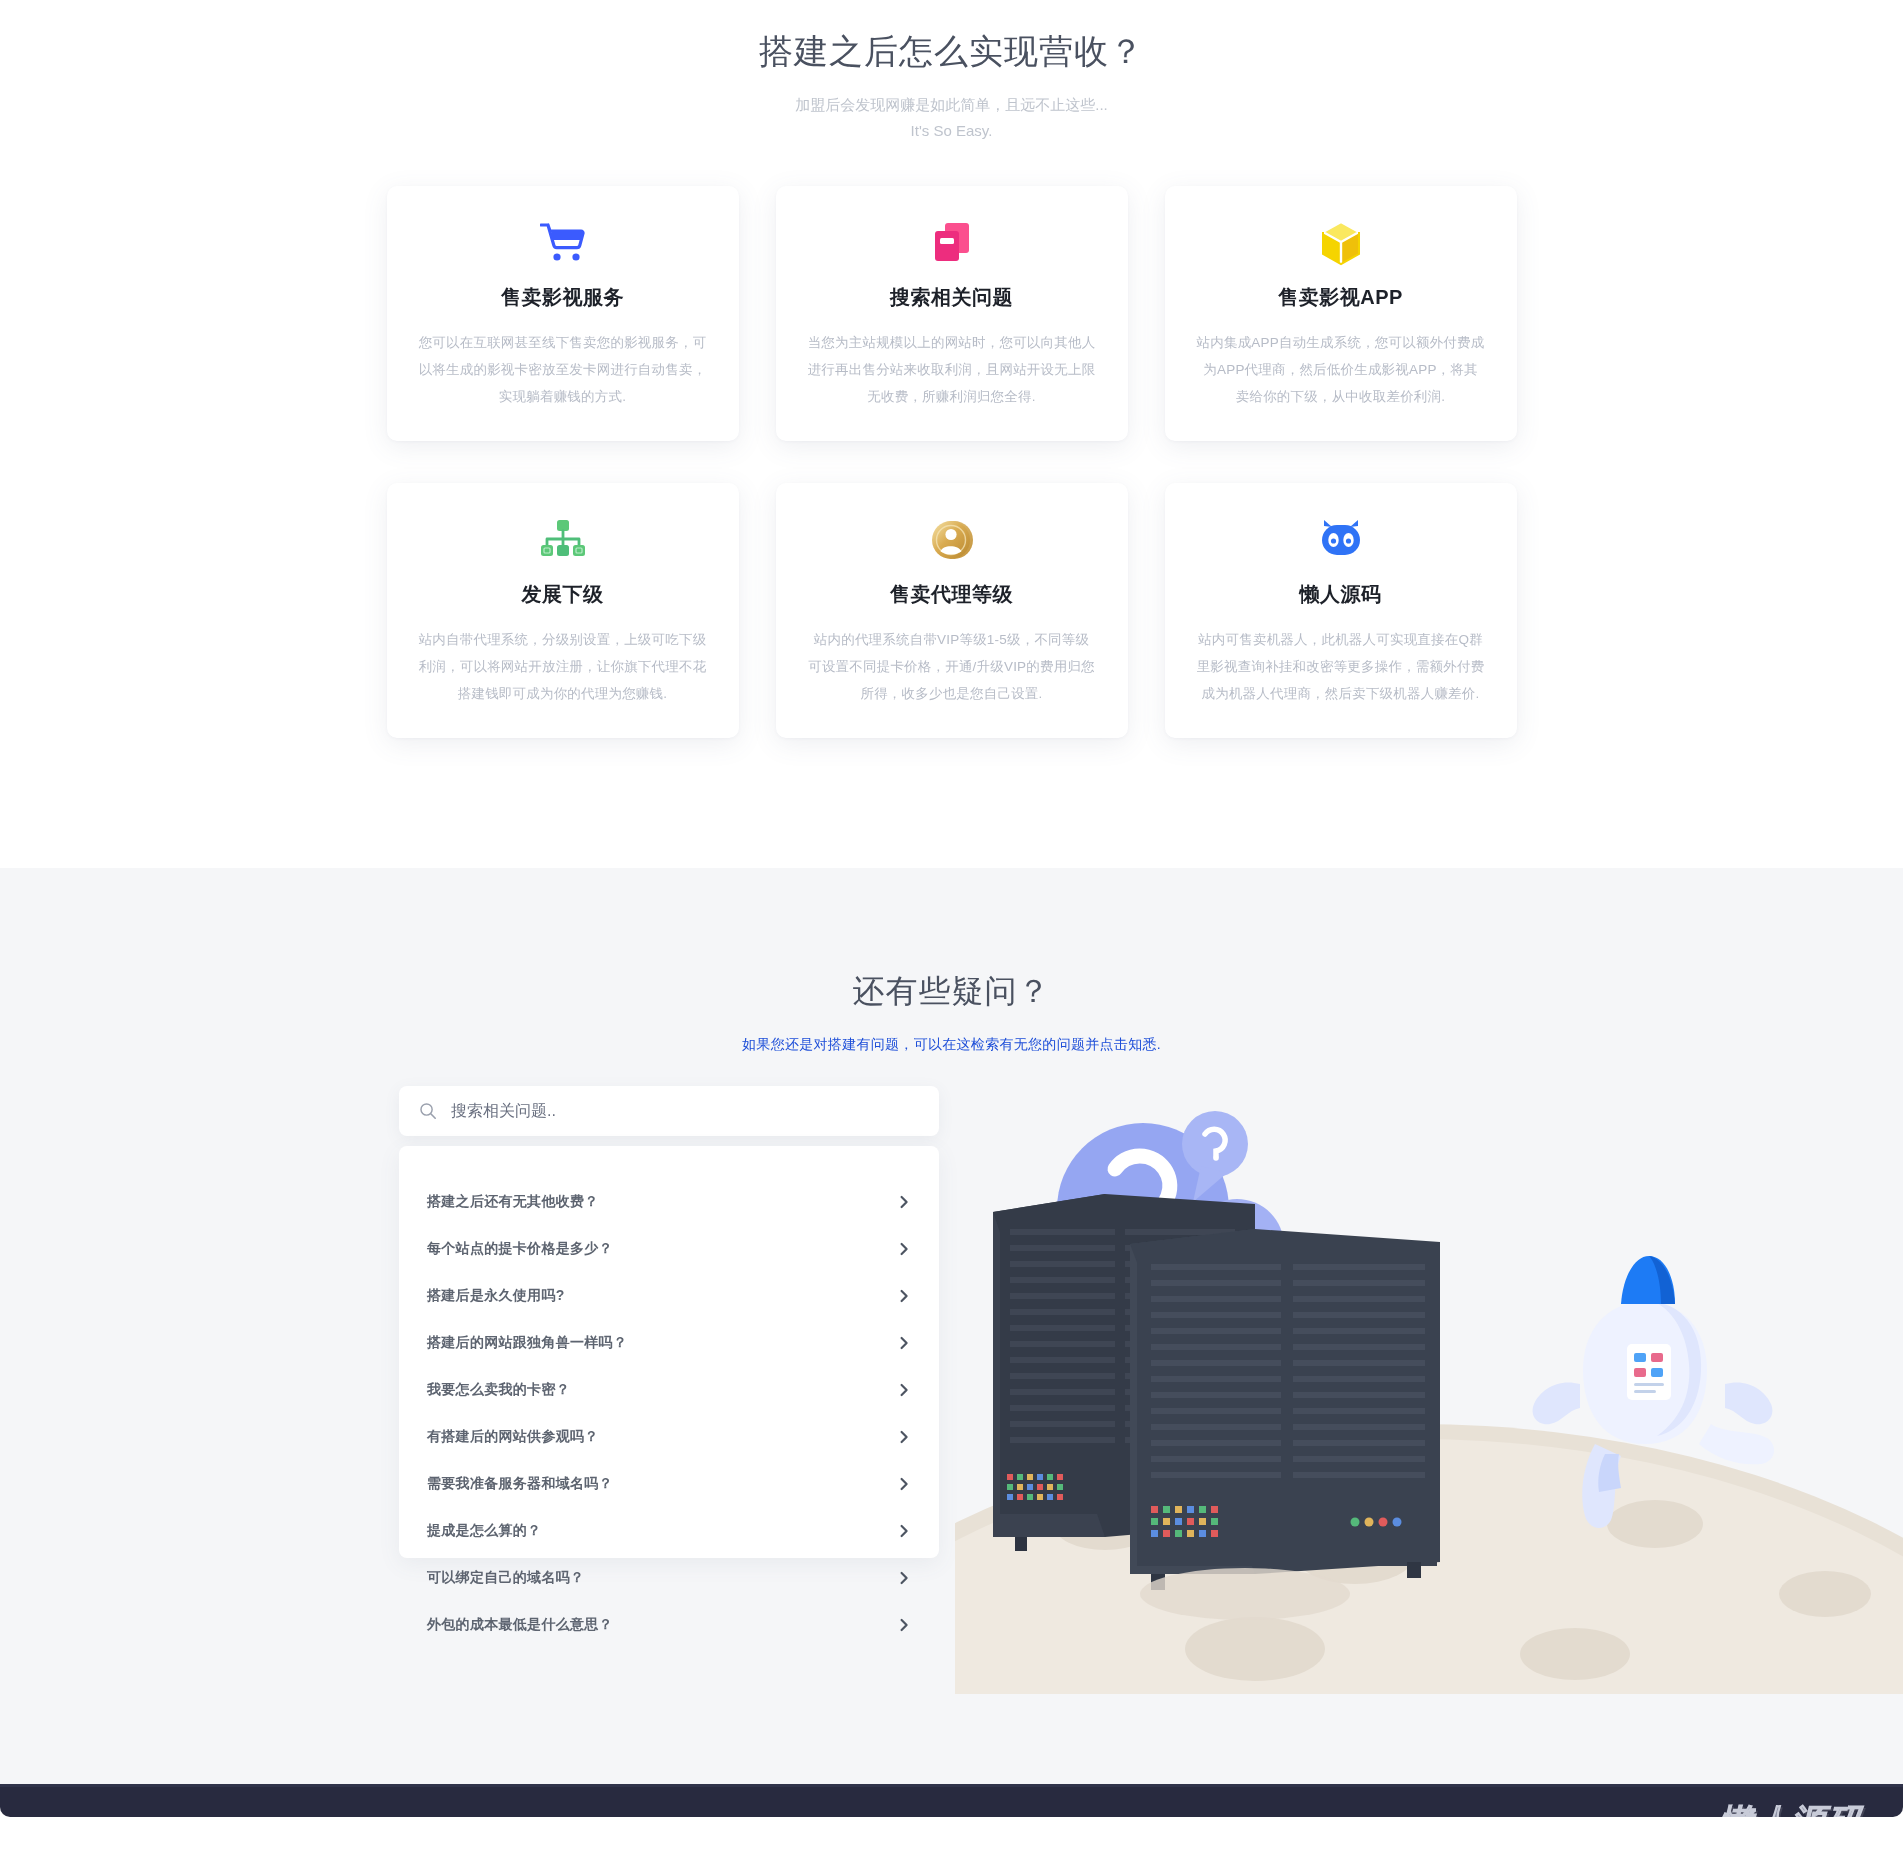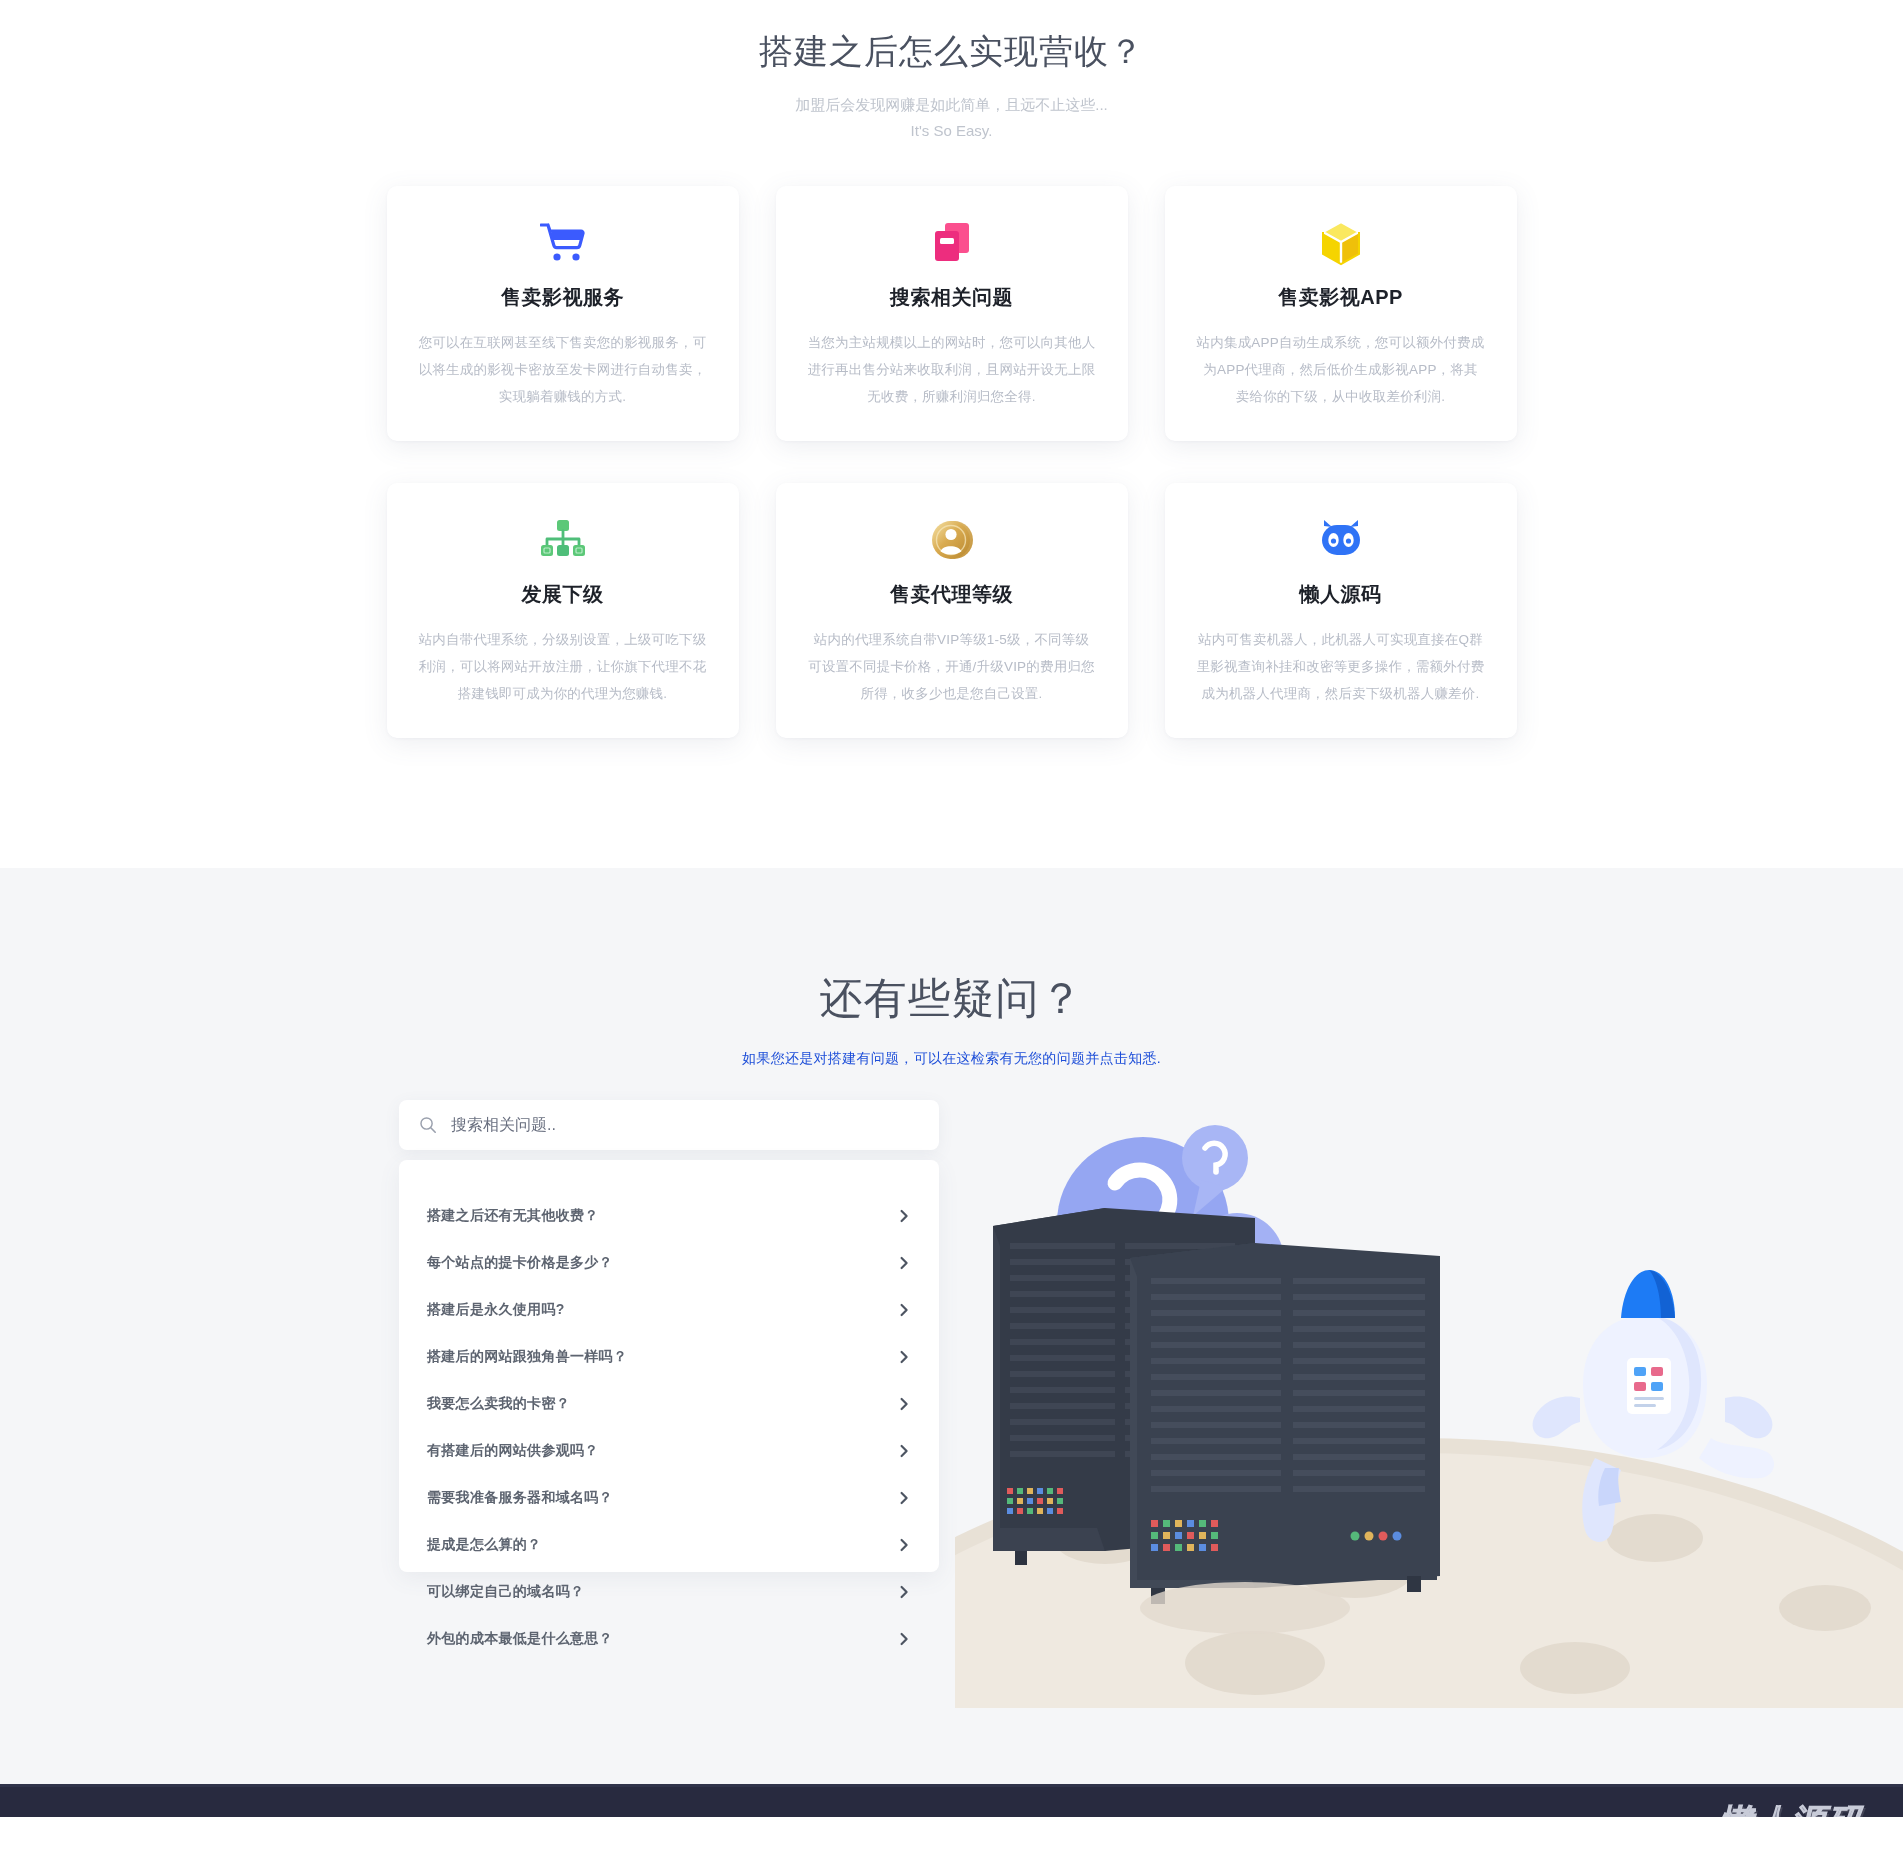--- a/index.html
+++ b/index.html
@@ -1,21 +1,21 @@
 <!DOCTYPE html>
 <html><head>
 <meta charset="utf-8">
 <style>
   * { box-sizing: border-box; margin: 0; padding: 0; }
   html, body {
     width: 1903px;
     background: #ffffff;
     font-family: "Liberation Sans", "DejaVu Sans", sans-serif;
   }
-  .page { position: relative; width: 1903px; height: 1817px; overflow: hidden; }
+  .page { position: relative; width: 1903px; height: 1817px; overflow: hidden; border-radius: 10px; }
 
   
   .features-section {
     position: absolute; left: 0; top: 0; width: 1903px; height: 868px;
     background: #ffffff;
   }
   .sec-head { text-align: center; padding-top: 28px; }
   .sec-title {
     font-size: 34px; font-weight: 400; color: #4a5160; letter-spacing: 1px;
     line-height: 1.4;
@@ -51,21 +51,21 @@
   .card-desc {
     font-size: 13.5px; color: #b7bcc7; line-height: 2.0; letter-spacing: .2px;
   }
 
   
   .faq-section {
     position: absolute; left: 0; top: 868px; width: 1903px; height: 916px;
     background: #f5f6f8; overflow: hidden;
   }
   .faq-head { text-align: center; padding-top: 102px; }
-  .faq-title { font-size: 43px; font-weight: 400; color: #4a5160; letter-spacing: 1px; }
+  .faq-title { font-size: 32px; font-weight: 400; color: #4a5160; letter-spacing: 1px; }
   .faq-sub { margin-top: 22px; font-size: 14px; color: #1d4ed8; letter-spacing: .3px; }
 
   .faq-body { position: relative; width: 1903px; height: 640px; }
 
   
   .search-box {
     position: absolute; left: 399px; top: 32px; width: 540px; height: 50px;
     background: #ffffff; border-radius: 8px;
     box-shadow: 0 4px 16px rgba(90,100,130,0.08);
     display: flex; align-items: center; padding: 0 20px;

